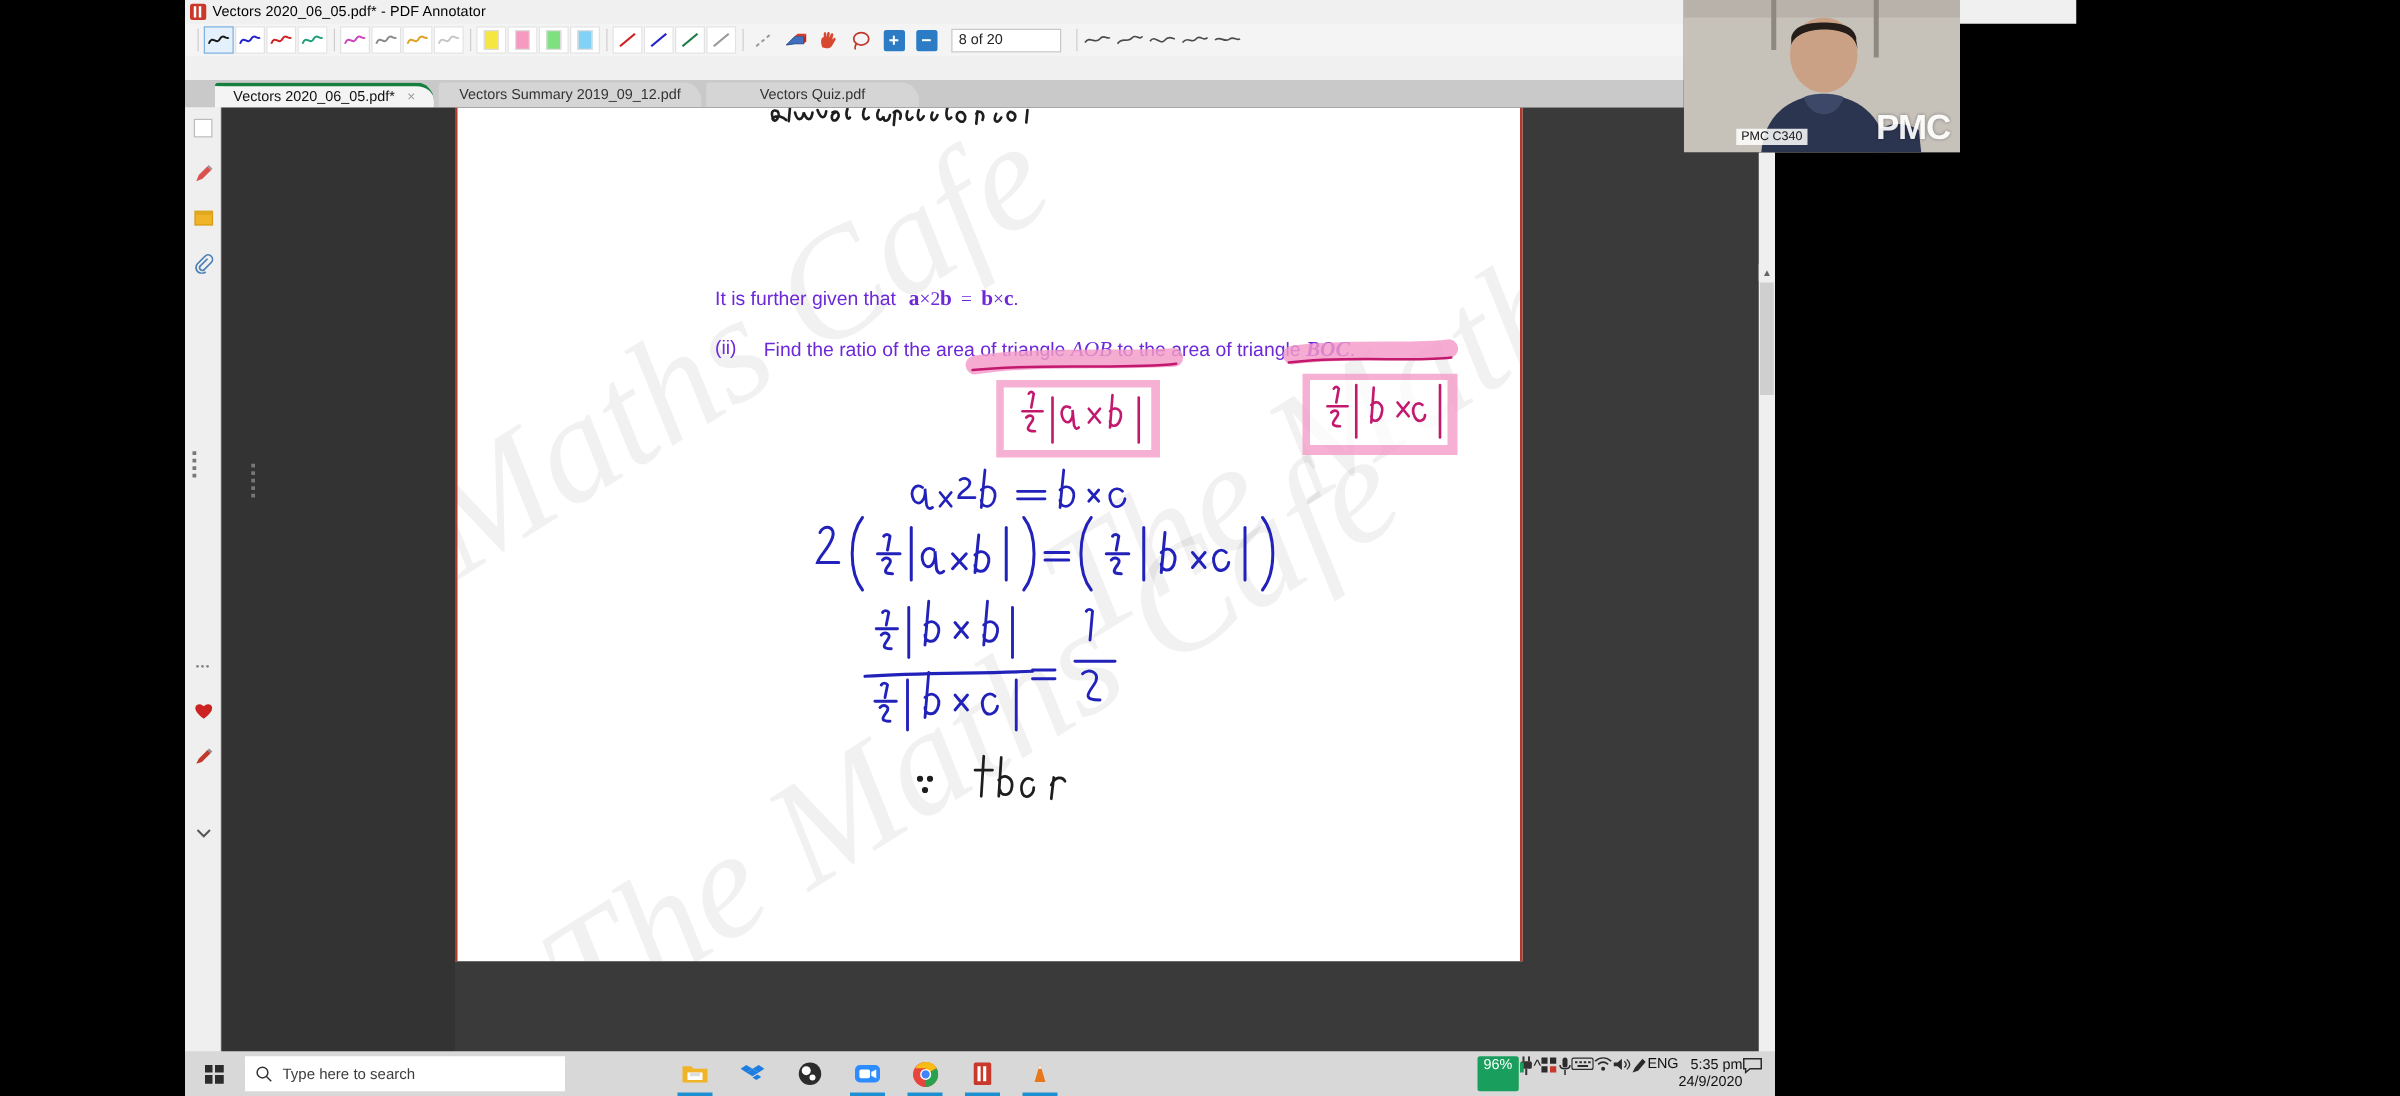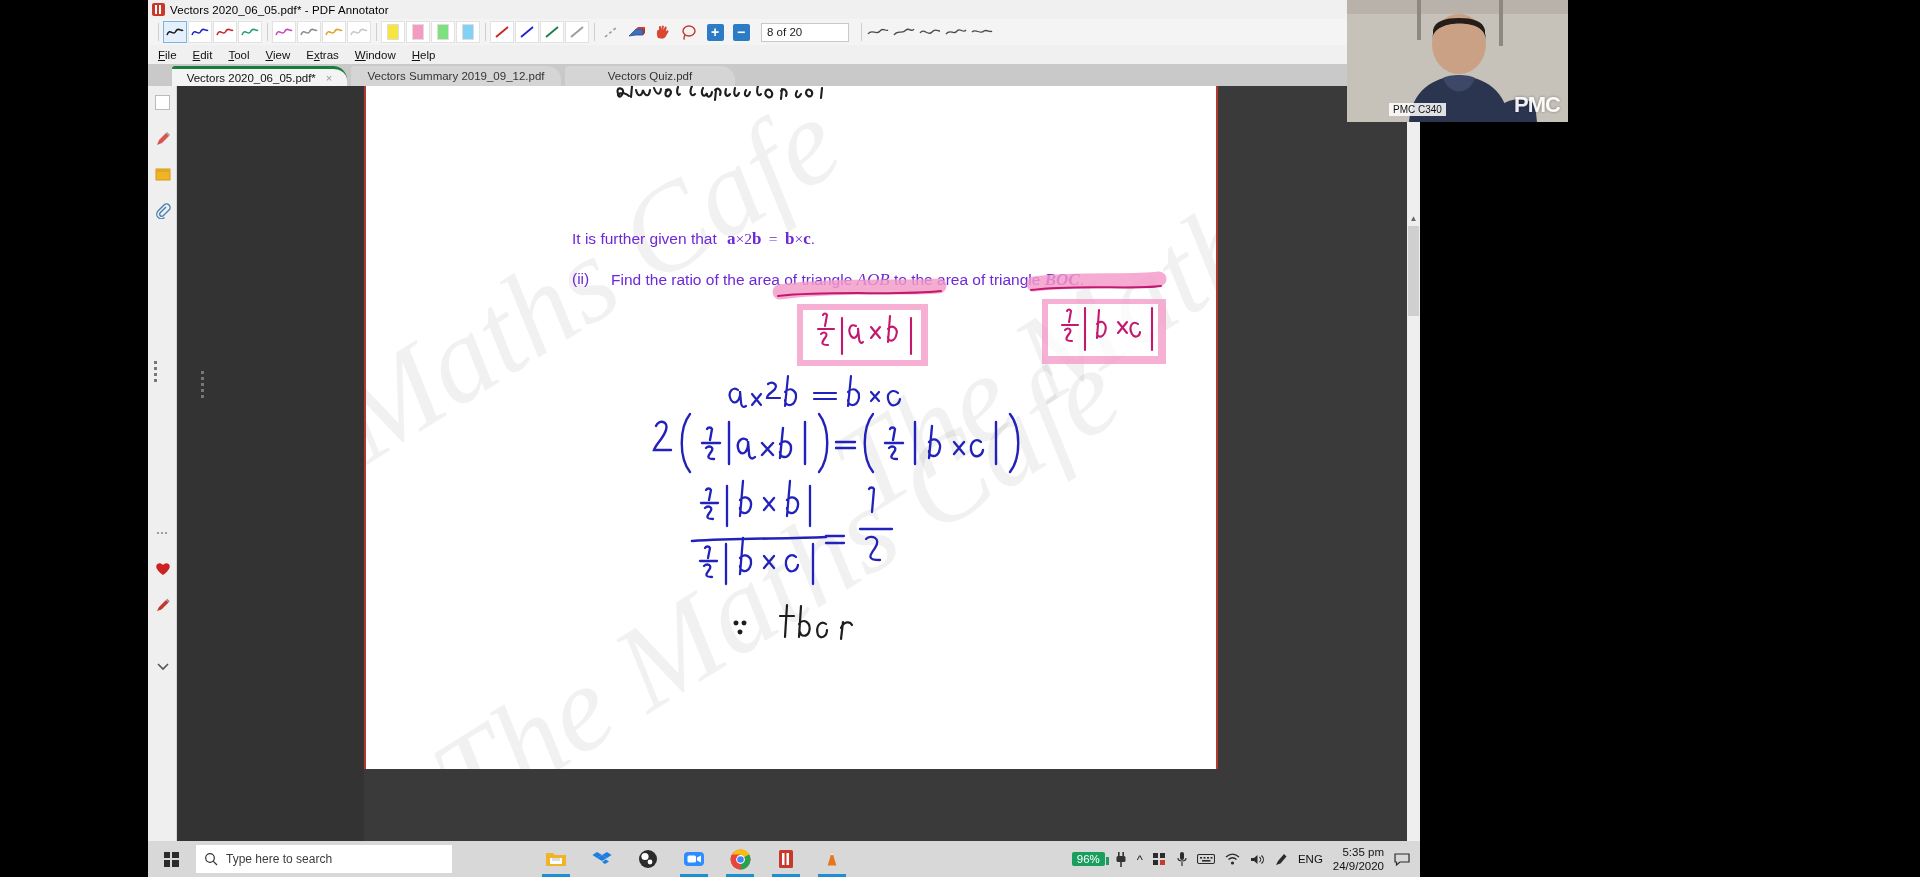--- a/index.html
+++ b/index.html
@@ -12,21 +12,21 @@
 
   
   .app-window {
     position: absolute; left: 148px; top: 0px;
     width: 1272px; height: 877px;
     background: #f0f0f0;
   }
 
   
   .titlebar {
-    position: absolute; left: 0; top: 0; width: 1272px; height: 19px;
+    position: absolute; left: 0; top: 0; width: 1513px; height: 19px;
     background: #f0f0f0; display: flex; align-items: center; padding-left: 4px;
   }
   .app-logo {
     width: 13px; height: 13px; background: #c9392b; border-radius: 2px;
     margin-right: 5px; position: relative; flex: none;
   }
   .app-logo::after {
     content: ""; position: absolute; left: 3px; top: 2px; width: 2px; height: 9px;
     background: #fff;
   }
@@ -172,21 +172,21 @@
     overflow: hidden; background: #2b2b2b;
   }
   .webcam .bg { position:absolute; inset:0; background:
       linear-gradient(180deg,#c9c4bd 0%, #bdb7b0 40%, #aaa49c 100%); }
   .cam-label {
     position: absolute; left: 6px; bottom: 6px;
     background: rgba(255,255,255,0.85); color: #111; font-size: 10px;
     padding: 1px 4px; font-family: "Liberation Sans", sans-serif; margin-left: 36px;
   }
   .cam-logo {
-    position:absolute; right: 8px; bottom: 4px; color:#fff; font-size: 22px;
+    position:absolute; right: 8px; bottom: 4px; color:#fff; font-size: 28px;
     font-weight: bold; font-family:"Liberation Sans", sans-serif; opacity:.92;
     letter-spacing: -1px; text-shadow: 0 0 3px rgba(0,0,0,.4);
   }
 
   
   .taskbar {
     position: absolute; left: 148px; bottom: 0px; width: 1272px; height: 36px;
     background: #d8d8d8; display: flex; align-items: center;
   }
   .start {
@@ -203,21 +203,21 @@
   .search-ph { font-size: 12px; color:#3c3c3c; }
   .tb-apps { display:flex; align-items:center; gap: 6px; margin-left: 84px; }
   .tapp {
     width: 40px; height: 36px; display:flex; align-items:center; justify-content:center;
     position: relative;
   }
   .tapp.active::after {
     content:""; position:absolute; bottom:0; left:6px; width:28px; height:3px;
     background:#1e90d2;
   }
-  .tray { margin-left: auto; display:flex; align-items:center; gap: 10px; padding-right: 10px; }
+  .tray { margin-left: auto; display:flex; padding-right: 10px; }
   .batt {
     background:#1a9e5d; color:#fff; font-size:11.5px; padding:1px 5px; border-radius:2px;
     position: relative;
   }
   .batt::after {
     content:""; position:absolute; right:-4px; top:5px; width:3px; height:8px; background:#1a9e5d;
   }
   .tray-ico { font-size: 13px; color:#222; }
   .clock { font-size: 11.5px; color:#111; text-align:right; line-height: 1.25; }
   .lang { font-size: 11.5px; color:#111; }
@@ -375,29 +375,20 @@
             <path d="M1 8 C6 2, 8 10, 12 5 C15 1, 18 8, 21 4" stroke="#4a4a4a" stroke-width="1.3" fill="none"></path>
           </svg>
       </div>
       <div class="tb-icon-btn">
         <svg width="22" height="12" viewBox="0 0 22 12">
             <path d="M1 6 C5 2, 9 9, 13 5 C16 3, 19 7, 21 5" stroke="#4a4a4a" stroke-width="1.3" fill="none"></path>
           </svg>
       </div>
     </div>
 
-    <div class="menubar">
-      <div class="mi"><u>F</u>ile</div>
-      <div class="mi"><u>E</u>dit</div>
-      <div class="mi"><u>T</u>ool</div>
-      <div class="mi"><u>V</u>iew</div>
-      <div class="mi">E<u>x</u>tras</div>
-      <div class="mi"><u>W</u>indow</div>
-      <div class="mi"><u>H</u>elp</div>
-    </div>
 
     <div class="tabstrip">
       <div class="tab active" style="left:24px; width:175px;">
         <span>Vectors 2020_06_05.pdf*</span>
         <span class="tab-close">×</span>
       </div>
       <div class="tab" style="left:203px; width:210px;">
         <span>Vectors Summary 2019_09_12.pdf</span>
       </div>
       <div class="tab" style="left:417px; width:170px;">

